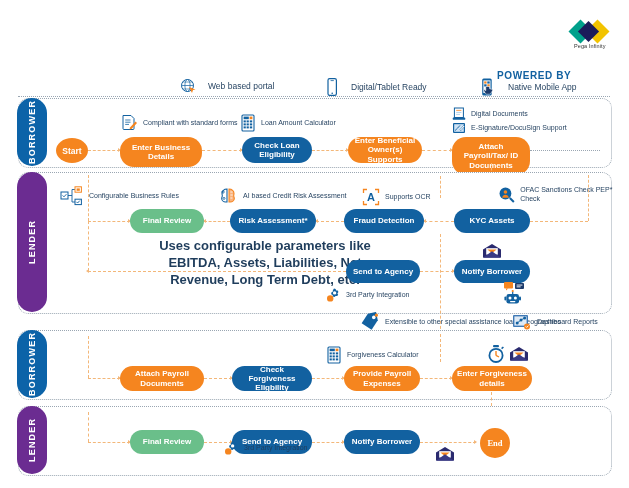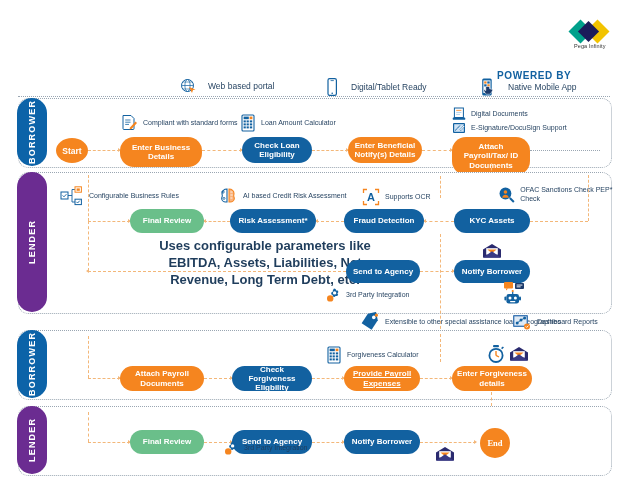--- a/index.html
+++ b/index.html
@@ -183,21 +183,21 @@
 <div class="abs conn" style="left:202px;top:150px;width:40px;"></div>
 <div class="abs arrow" style="left:240px;top:148px;"></div>
 <div class="abs conn" style="left:312px;top:150px;width:36px;"></div>
 <div class="abs arrow" style="left:346px;top:148px;"></div>
 <div class="abs conn" style="left:422px;top:150px;width:30px;"></div>
 <div class="abs arrow" style="left:450px;top:148px;"></div>
 
 <div class="abs circle" style="left:56px;top:138px;width:32px;height:25px;">Start</div>
 <div class="abs pill p-orange" style="left:120px;top:137px;width:82px;height:30px;">Enter Business Details</div>
 <div class="abs pill p-blue" style="left:242px;top:137px;width:70px;height:26px;">Check Loan Eligibility</div>
-<div class="abs pill p-orange" style="left:348px;top:137px;width:74px;height:26px;">Enter Beneficial Notify(s) Details</div>
+<div class="abs pill p-orange" style="left:348px;top:137px;width:74px;height:26px;">Enter Beneficial Owner(s) Supports</div>
 <div class="abs pill p-orange" style="left:452px;top:137px;width:78px;height:38px;">Attach Payroll/Tax/ ID Documents</div>
 
 <div class="abs connv" style="left:491px;top:163px;height:12px;"></div>
 <div class="abs" style="left:530px;top:150px;width:70px;height:1px;border-top:1px dotted #9aa6b2;"></div>
 
 <div class="abs lane" id="lane-lender-1"></div>
 <div class="abs lane-tab tab-purple" id="tab-l1">LENDER</div>
 
 <div class="abs note" style="left:60px;top:186px;">
   <svg class="ico" width="24" height="20" viewBox="0 0 24 20">
@@ -384,21 +384,21 @@
 <div class="abs arrow" style="left:118px;top:376px;"></div>
 <div class="abs conn" style="left:204px;top:378px;width:28px;"></div>
 <div class="abs arrow" style="left:230px;top:376px;"></div>
 <div class="abs conn" style="left:312px;top:378px;width:32px;"></div>
 <div class="abs arrow" style="left:342px;top:376px;"></div>
 <div class="abs conn" style="left:420px;top:378px;width:32px;"></div>
 <div class="abs arrow" style="left:450px;top:376px;"></div>
 
 <div class="abs pill p-orange" style="left:120px;top:366px;width:84px;height:25px;">Attach Payroll Documents</div>
 <div class="abs pill p-blue" style="left:232px;top:366px;width:80px;height:25px;">Check Forgiveness Eligbility</div>
-<div class="abs pill p-orange" style="left:344px;top:366px;width:76px;height:25px;text-decoration:underline;">Provide Payroll Expenses</div>
+<div class="abs pill p-orange" style="left:344px;top:366px;width:76px;height:25px;">Provide Payroll Expenses</div>
 <div class="abs pill p-orange" style="left:452px;top:366px;width:80px;height:25px;">Enter Forgiveness details</div>
 
 <div class="abs vdiv" style="left:440px;top:334px;height:28px;"></div>
 <div class="abs connv" style="left:491px;top:392px;height:14px;"></div>
 
 <div class="abs lane" id="lane-lender-2"></div>
 <div class="abs lane-tab tab-purple" id="tab-l2">LENDER</div>
 
 <div class="abs connv" style="left:88px;top:412px;height:30px;"></div>
 <div class="abs conn" style="left:88px;top:442px;width:42px;"></div>

